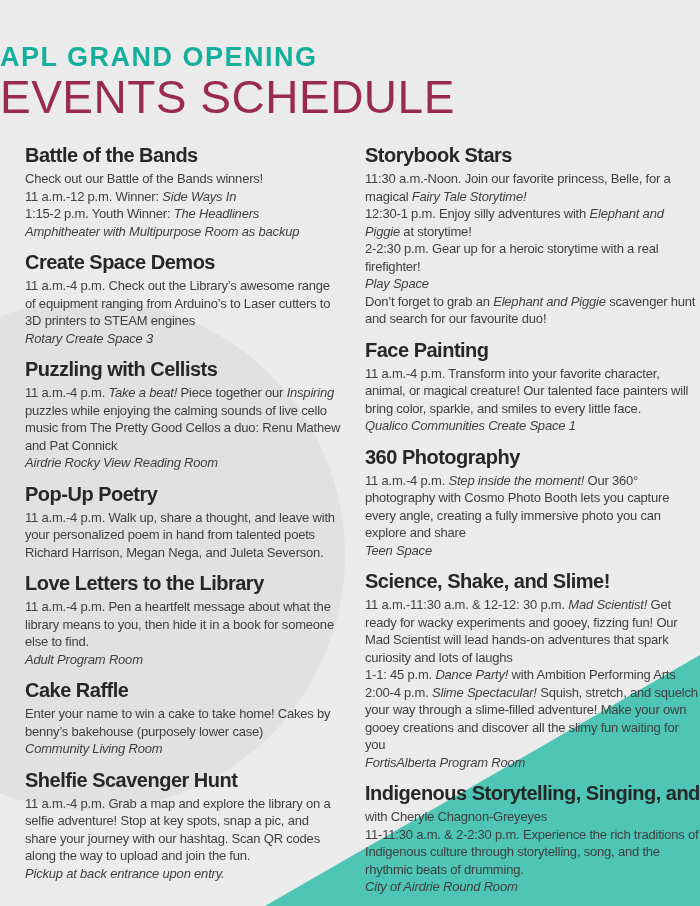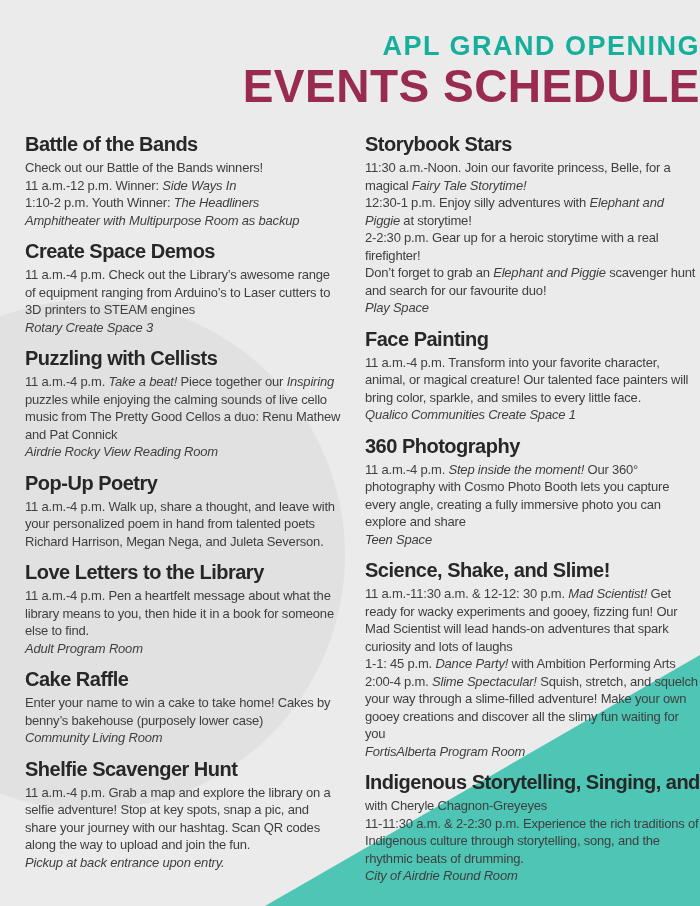--- a/index.html
+++ b/index.html
@@ -26,31 +26,31 @@
     position: absolute;
     left: 265px; top: 655px;
     width: 435px; height: 251px;
     background: var(--triangle, #4ec5b5);
     clip-path: polygon(100% 0, 100% 100%, 0 100%);
     z-index: 0;
   }
 
   .content { position: relative; z-index: 1; }
 
-  header { text-align: right; padding-top: 32px; }
+  header { text-align: left; padding-top: 43px; }
   .subtitle {
     color: var(--teal, #16af9c);
     font-weight: bold;
     font-size: 27px;
     letter-spacing: 1.5px;
     line-height: 1.05;
   }
   .main-title {
     color: var(--maroon, #992b50);
-    font-weight: bold;
+    font-weight: normal;
     font-size: 46px;
     letter-spacing: 0.5px;
     line-height: 1.0;
     margin: 3px 0 0 0;
   }
 
   .columns {
     display: flex;
     padding: 24px 0 0 25px;
   }
@@ -88,21 +88,21 @@
       <h1 class="main-title">EVENTS SCHEDULE</h1>
     </header>
 
     <main class="columns">
       <section class="col col-left">
   <article class="event">
     <h2 class="event-title">Battle of the Bands</h2>
     <div class="event-body">
               <div class="line"><span>Check out our Battle of the Bands winners!</span></div>
               <div class="line"><span>11 a.m.-12 p.m. Winner: </span><span class="it">Side Ways In</span></div>
-              <div class="line"><span>1:10-2 p.m. Youth Winner: </span><span class="it">The Headliners</span></div>
+              <div class="line"><span>1:15-2 p.m. Youth Winner: </span><span class="it">The Headliners</span></div>
               <div class="line"><span class="it">Amphitheater with Multipurpose Room as backup</span></div>
             </div>
   </article>
 
   <article class="event">
     <h2 class="event-title">Create Space Demos</h2>
     <div class="event-body">
               <div class="line"><span>11 a.m.-4 p.m. Check out the Library’s awesome range of equipment ranging from Arduino’s to Laser cutters to 3D printers to STEAM engines</span></div>
               <div class="line"><span class="it">Rotary Create Space 3</span></div>
             </div>
@@ -147,22 +147,22 @@
             </div>
   </article>
 </section>
       <section class="col col-right">
   <article class="event">
     <h2 class="event-title">Storybook Stars</h2>
     <div class="event-body">
               <div class="line"><span>11:30 a.m.-Noon. Join our favorite princess, Belle, for a magical </span><span class="it">Fairy Tale Storytime!</span></div>
               <div class="line"><span>12:30-1 p.m. Enjoy silly adventures with </span><span class="it">Elephant and Piggie</span><span> at storytime!</span></div>
               <div class="line"><span>2-2:30 p.m. Gear up for a heroic storytime with a real firefighter!</span></div>
+              <div class="line"><span class="it">Play Space</span></div>
               <div class="line"><span>Don’t forget to grab an </span><span class="it">Elephant and Piggie</span><span> scavenger hunt and search for our favourite duo!</span></div>
-              <div class="line"><span class="it">Play Space</span></div>
             </div>
   </article>
 
   <article class="event">
     <h2 class="event-title">Face Painting</h2>
     <div class="event-body">
               <div class="line"><span>11 a.m.-4 p.m. Transform into your favorite character, animal, or magical creature! Our talented face painters will bring color, sparkle, and smiles to every little face.</span></div>
               <div class="line"><span class="it">Qualico Communities Create Space 1</span></div>
             </div>
   </article>

